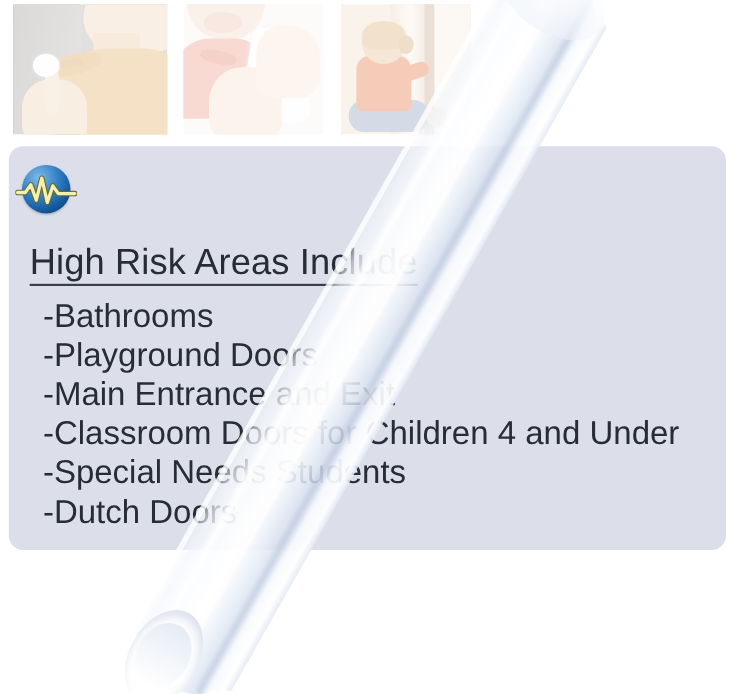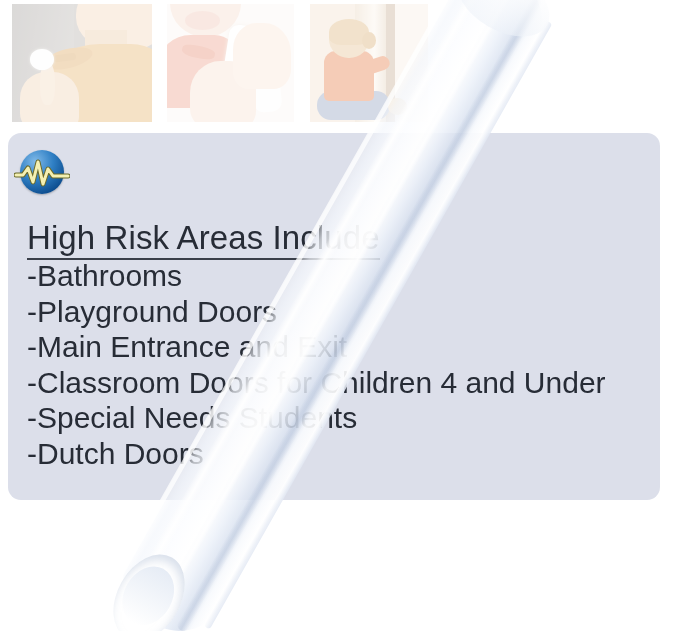--- a/index.html
+++ b/index.html
@@ -110,21 +110,21 @@
   #risk-heading{
     position:absolute;left:27px;top:219px;
     font-size:33px;color:#272c36;letter-spacing:.1px;
     white-space:nowrap;
   }
   #risk-heading .rule{
     position:absolute;left:0;right:0;bottom:-3px;height:2px;background:#3a3f49;
   }
   #risk-list{
     position:absolute;left:27px;top:258px;
-    margin:0;padding:0;list-style:none;
+    margin:12px;padding:0;list-style:none;
   }
   #risk-list li{
     font-size:30px;color:#272c36;line-height:35.5px;white-space:nowrap;
   }
 
   
   #corner-guard{
     position:absolute;left:334px;top:300px;width:104px;height:740px;
     transform:translate(-50%,-50%) rotate(29.5deg);
     pointer-events:none;

